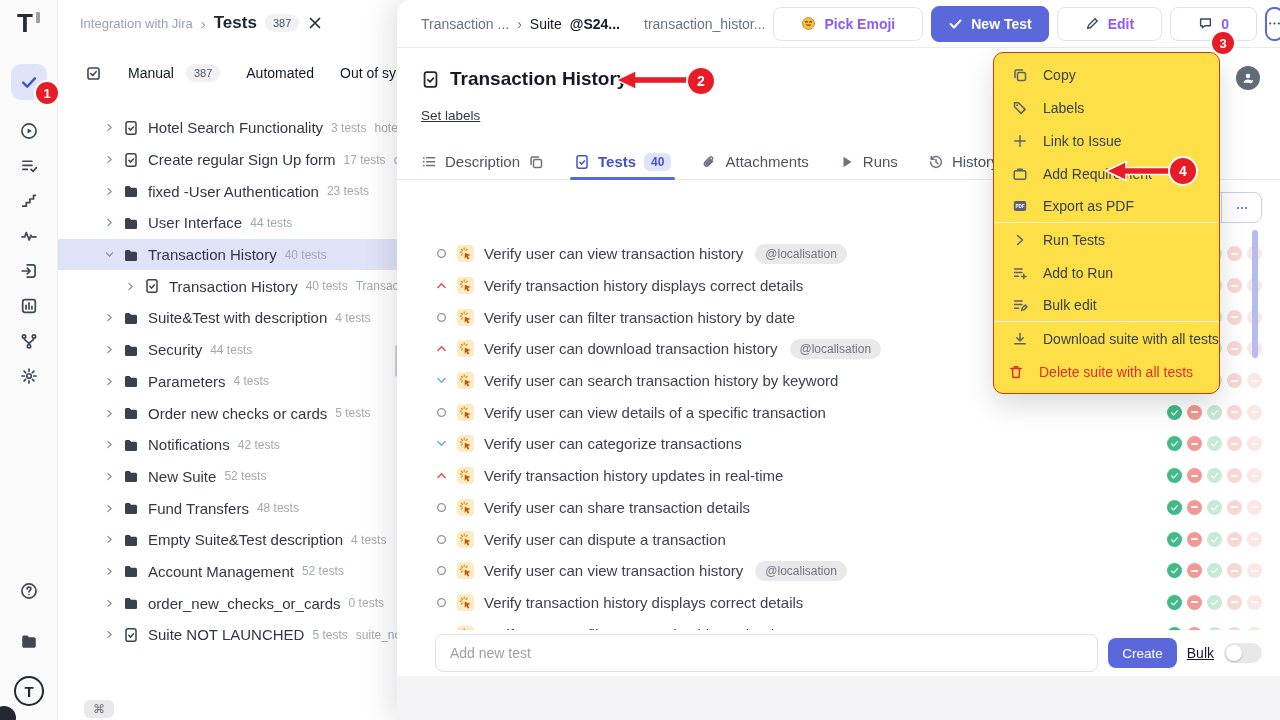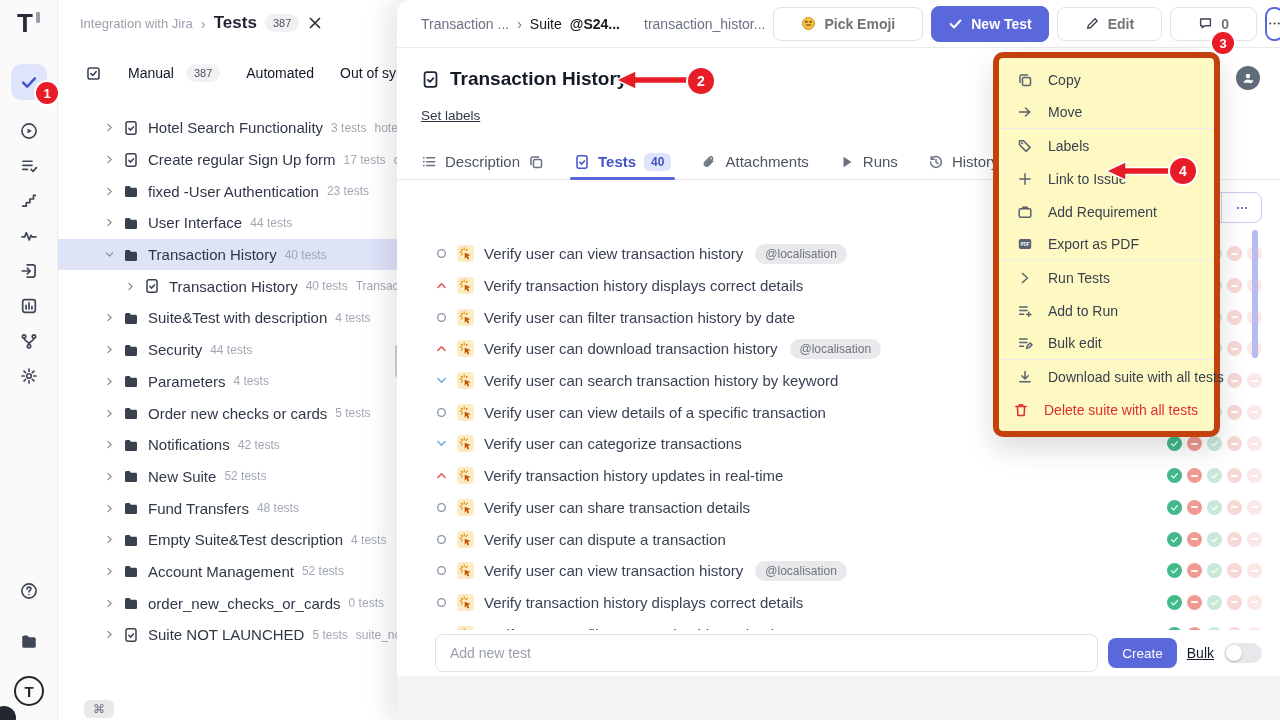--- a/index.html
+++ b/index.html
@@ -45,21 +45,21 @@
   .tree-scrollbar{position:absolute;left:337px;top:345px;width:4px;height:32px;background:#cfd2d8;border-radius:2px;}
   .shortcut-badge{position:absolute;left:26px;top:700px;background:#e9e9ec;color:#6b7280;font-size:12px;padding:2px 9px;border-radius:6px;}
 
   
   .main-panel{position:absolute;left:397px;top:0;width:883px;height:720px;background:#fff;border-top-left-radius:14px;box-shadow:-10px 0 24px rgba(15,23,42,.10);z-index:2;overflow:hidden;}
   .topbar{position:absolute;left:0;top:0;width:883px;height:48px;display:flex;align-items:center;padding:0 16px 0 24px;border-bottom:1px solid #ebebee;gap:8px;white-space:nowrap;}
   .bc-muted{font-size:14px;color:#6b7280;}
   .bc-dark{font-size:14px;color:#15181f;}
   .bc-bold{font-weight:bold;}
   .topbar .ic{width:16px;height:16px;color:#4b5563;}
-  .btn{display:inline-flex;align-items:center;gap:8px;height:34px;padding:0 27px;border:1px solid #e3e3e7;border-radius:8px;background:#fff;font-size:14px;font-weight:bold;color:#737373;cursor:pointer;}
+  .btn{display:inline-flex;align-items:center;gap:8px;height:34px;padding:0 27px;border:1px solid #e3e3e7;border-radius:8px;background:#fff;font-size:14px;font-weight:bold;color:#8b5cf6;cursor:pointer;}
   .btn .ic{width:15px;height:15px;color:#3f4756;}
   .btn-primary{background:#5b68dc;border-color:#5b68dc;color:#fff;height:36px;padding:0 16px;}
   .btn-primary .ic{color:#fff;}
   .btn-more{width:40px;padding:0;justify-content:center;border:2px solid #5b68dc;border-radius:9px;color:#20262f;}
   .ml-auto{margin-left:auto;}
   .avatar{position:absolute;right:20px;top:66px;width:24px;height:24px;border-radius:50%;background:#626b7a;display:flex;align-items:center;justify-content:center;color:#fff;}
   .avatar .ic{width:14px;height:14px;}
   .title-row{position:absolute;left:24px;top:68px;display:flex;align-items:center;gap:10px;}
   .title-row .ic{width:19px;height:19px;color:#1f2734;}
   .page-title{font-size:19px;font-weight:bold;color:#151b26;}
@@ -101,21 +101,21 @@
   .bottombar{position:absolute;left:0;top:630px;width:883px;height:46px;background:#fff;display:flex;align-items:center;padding:0 18px 0 38px;gap:10px;z-index:3;}
   .add-input{flex:1;height:38px;border:1px solid #e2e2e6;border-radius:8px;padding:0 14px;font-size:14px;color:#3a4254;outline:none;font-family:"Liberation Sans",sans-serif;}
   .add-input::placeholder{color:#9aa0ab;}
   .btn-create{height:30px;padding:0 14px;border:none;border-radius:8px;background:#5b68dc;color:#fff;font-size:13.5px;cursor:pointer;font-family:"Liberation Sans",sans-serif;}
   .bulk-label{font-size:14px;color:#111827;text-decoration:underline;}
   .toggle{width:38px;height:20px;border-radius:999px;background:#e8e8ec;position:relative;cursor:pointer;flex:none;}
   .knob{position:absolute;left:2px;top:2px;width:16px;height:16px;border-radius:50%;background:#fff;box-shadow:0 1px 2px rgba(0,0,0,.25);}
   .bottom-strip{position:absolute;left:0;top:676px;width:883px;height:44px;background:#f3f3f5;}
 
   
-  .menu{position:absolute;left:993px;top:52px;width:227px;background:#fef9c3;border:6px solid #c2410c;border-radius:10px;box-shadow:0 12px 28px rgba(0,0,0,.14);padding:5px 0;z-index:10;}
+  .menu{position:absolute;left:993px;top:52px;width:227px;background:#fde047;border:1px solid #c2410c;border-radius:10px;box-shadow:0 12px 28px rgba(0,0,0,.14);padding:5px 0;z-index:10;}
   .menu-item{height:33px;display:flex;align-items:center;gap:15px;padding:0 18px;font-size:14px;color:#3a414d;cursor:pointer;white-space:nowrap;}
   .menu-item .ic{width:16px;height:16px;color:#5a6270;flex:none;}
   .menu-item.div-after{border-bottom:1px solid #ededf0;}
   .menu-item.danger{color:#e02e2e;padding-left:14px;}
   .menu-item.danger .ic{color:#e02e2e;}
 
   
   .anno-layer{position:absolute;left:0;top:0;width:1280px;height:720px;pointer-events:none;z-index:50;}
   .anno-badge{position:absolute;border-radius:50%;background:#e81c27;color:#fff;font-weight:bold;display:flex;align-items:center;justify-content:center;box-shadow:0 0 0 2px #fff;z-index:51;}
   .b22{width:22px;height:22px;font-size:13px;}
@@ -1228,28 +1228,20 @@
 
   <div class="menu">
       <div class="menu-item">
         <span class="ic mi">
           <svg viewBox="0 0 16 16" fill="none" stroke="currentColor" stroke-width="1.5" stroke-linecap="round" stroke-linejoin="round">
             <rect x="5.5" y="5.5" width="8" height="8" rx="1.6"></rect>
             <path d="M10.5 3H4.6C3.7 3 3 3.7 3 4.6v5.9"></path>
           </svg>
         </span>
         <span>Copy</span>
-      </div>
-      <div class="menu-item div-after">
-        <span class="ic mi">
-          <svg viewBox="0 0 16 16" fill="none" stroke="currentColor" stroke-width="1.5" stroke-linecap="round" stroke-linejoin="round">
-            <path d="M2.5 8h10M8.5 4L12.8 8 8.5 12"></path>
-          </svg>
-        </span>
-        <span>Move</span>
       </div>
       <div class="menu-item">
         <span class="ic mi">
           <svg viewBox="0 0 16 16" fill="none" stroke="currentColor" stroke-width="1.5" stroke-linecap="round" stroke-linejoin="round">
             <path d="M2.5 6.8V2.8h4l6.6 6.6-4 4-6.6-6.6z"></path>
             <circle cx="5.1" cy="5.3" r="1" fill="currentColor" stroke="none"></circle>
           </svg>
         </span>
         <span>Labels</span>
       </div>

